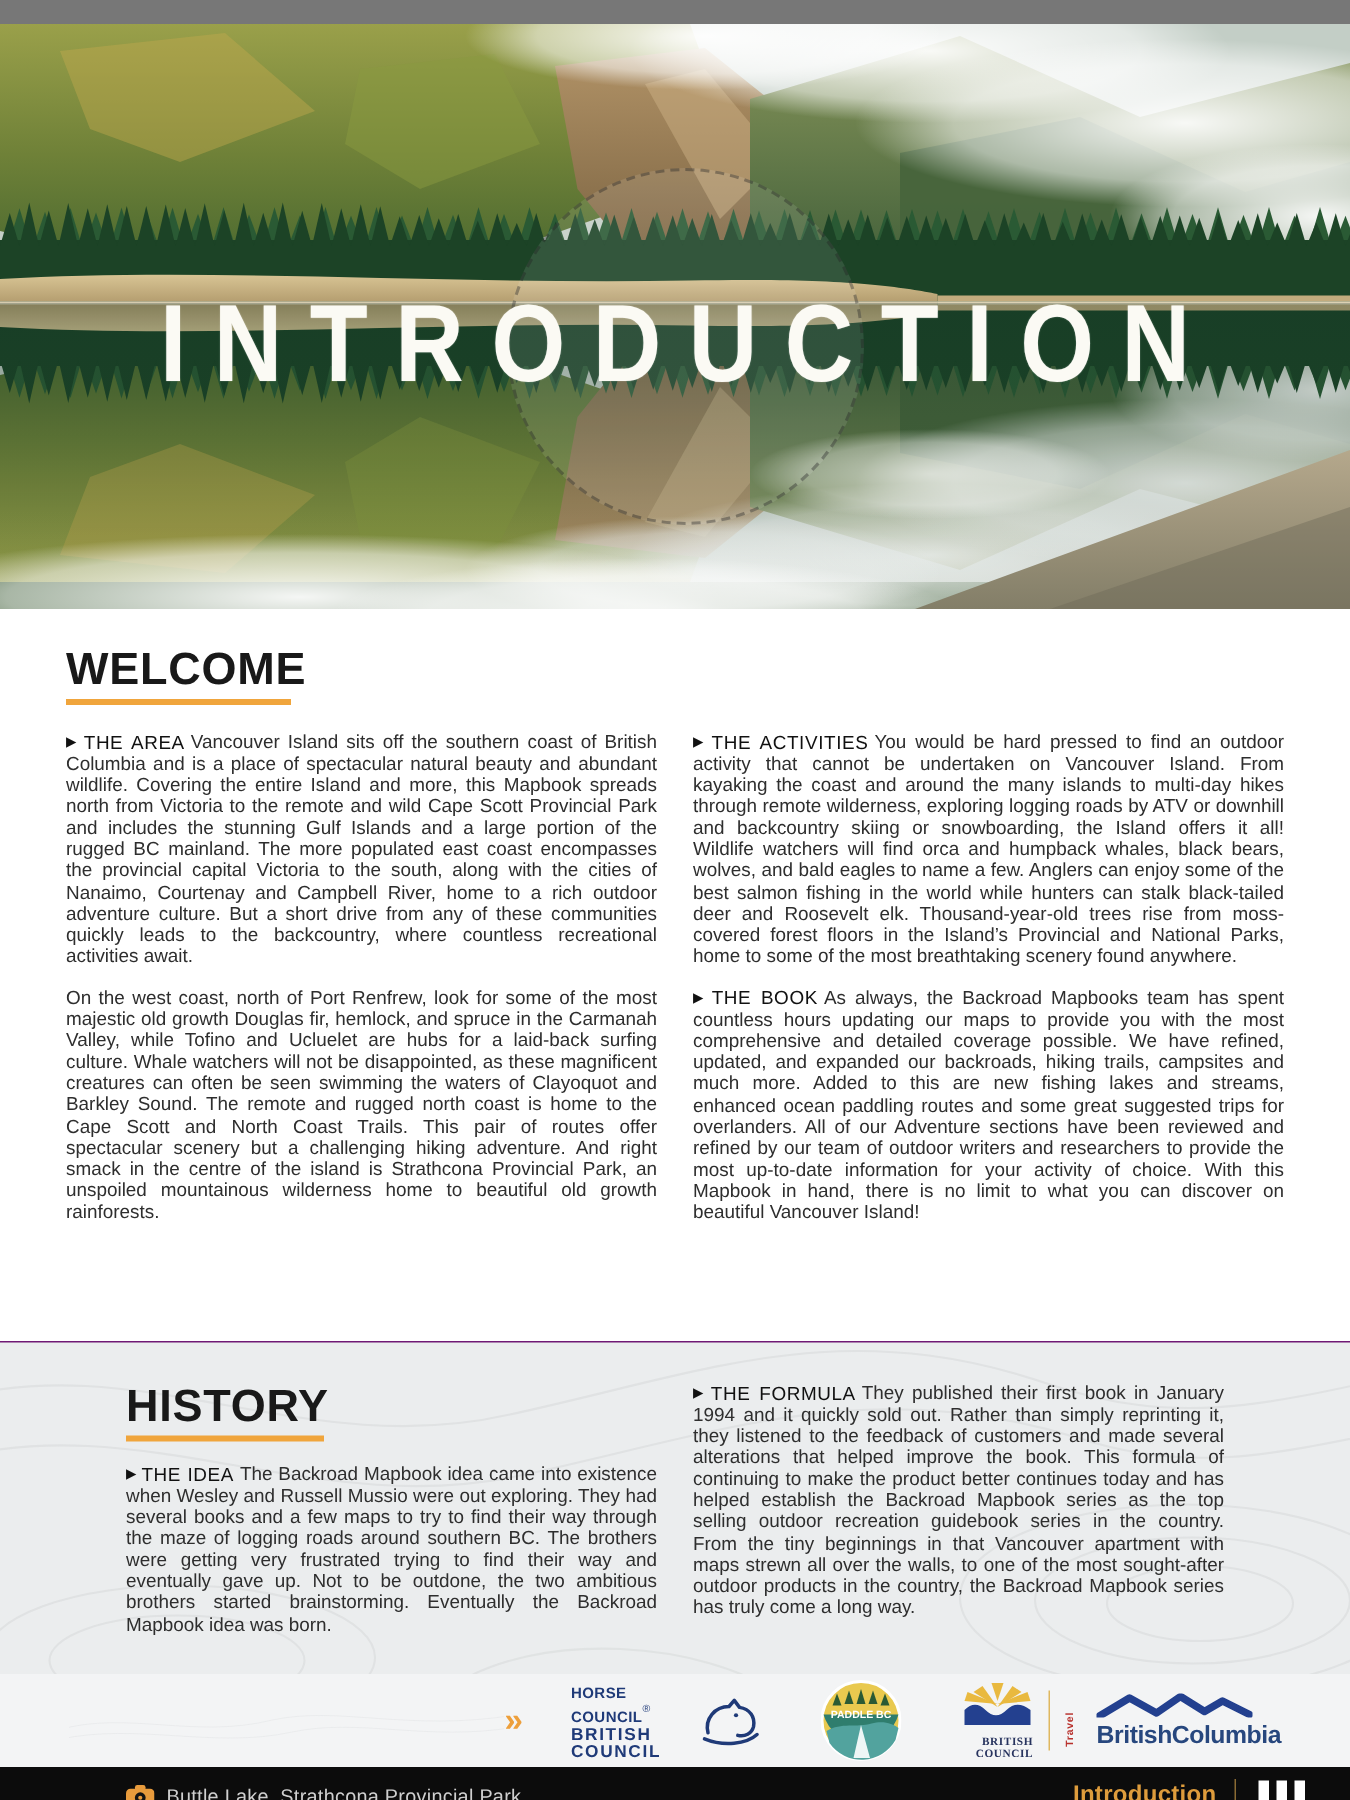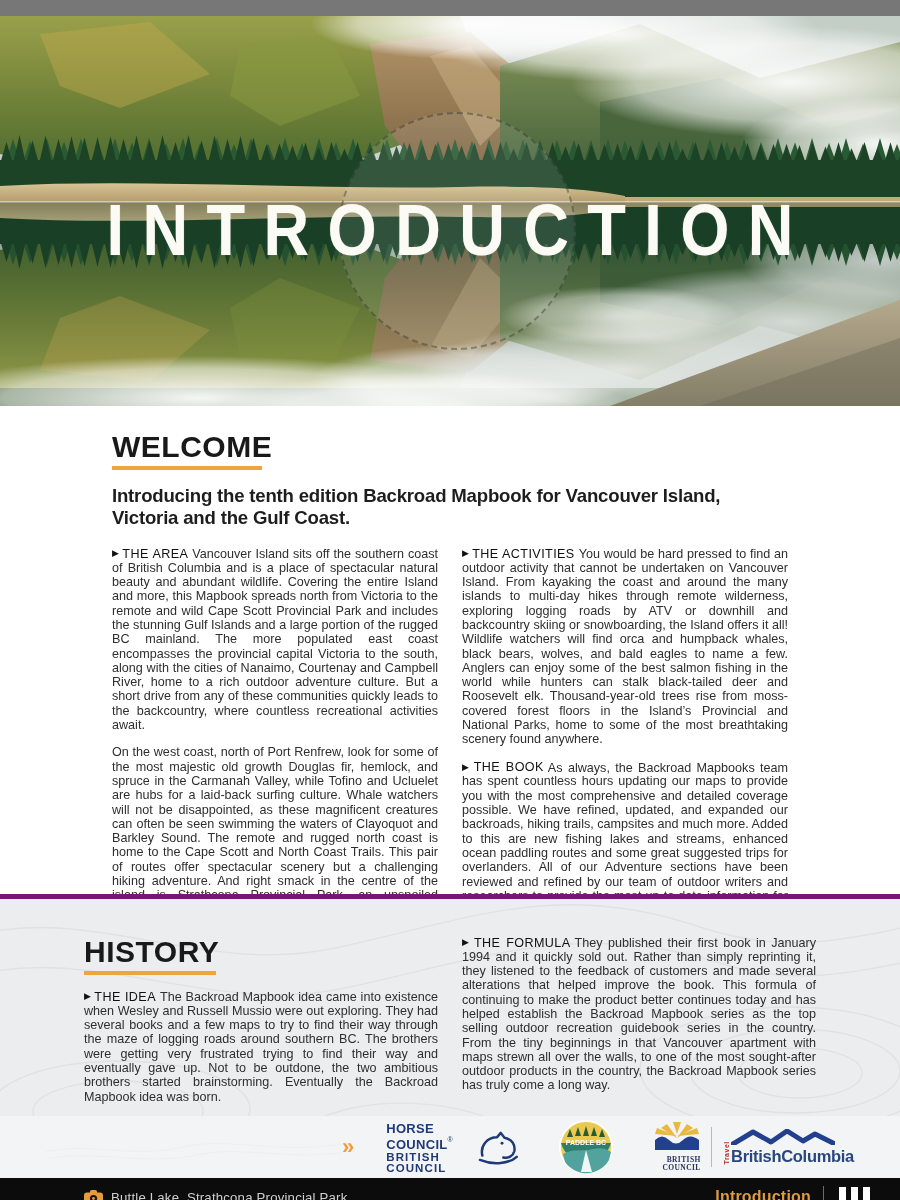--- a/index.html
+++ b/index.html
@@ -17,60 +17,60 @@
     background:rgba(255,255,255,.10);
   }
   .hero-title {
     position:absolute; left:0; right:0; top:172px; text-align:center;
     font-size:62px; font-weight:bold; color:#fbfaf4;
     letter-spacing:18px; padding-left:18px;
     transform:scale(1.02,1.18); transform-origin:center top;
     text-shadow:0 0 1px rgba(255,255,255,.4);
   }
   
-  .welcome { position:relative; height:488px; padding:26px 112px 0; background:#fff; }
+  .welcome { position:relative; height:488px; padding:26px 44px 0; background:#fff; }
   .big-heading { font-size:30px; font-weight:800; letter-spacing:.5px; color:#191919; line-height:1; }
   .rule { height:4px; background:#F0A53C; margin-top:4px; }
   .rule-welcome { width:150px; }
   .rule-history { width:132px; }
   .subtitle { margin-top:15px; font-size:18.6px; font-weight:700; color:#1d1d1d; letter-spacing:-0.2px; }
   .cols { display:flex; gap:24px; margin-top:17px; }
   .col { flex:1; min-width:0; }
   p.para {
     font-size:12.6px; line-height:14.3px; text-align:justify;
     color:#2e2e2e; margin-bottom:13px;
   }
   .bullet { font-size:9px; vertical-align:1.5px; margin-right:3px; color:#111; }
   .lead-label { font-weight:normal; color:#111; letter-spacing:.4px; margin-right:4px; }
   
-  .history { position:relative; height:222px; background:#EBEDEE; border-top:5px solid #701a75; padding:36px 84px 0; }
+  .history { position:relative; height:222px; background:#EBEDEE; border-top:1px solid #701a75; padding:26px 84px 0; }
   .history .cols { margin-top:0; position:relative; z-index:1; }
   .history .big-heading { margin-top:2px; }
   .history .head-block { margin-bottom:14px; }
   .topo { position:absolute; inset:0; pointer-events:none; }
   
   .sponsors {
     position:relative; height:62px; background:#F3F4F5;
     display:flex; align-items:center; padding:0 46px;
   }
   .sponsors > * { position:relative; z-index:1; }
   .chevrons { font-size:22px; font-weight:bold; color:#ED9F3B; letter-spacing:-2px; line-height:1; margin-right:34px; }
   .logo { display:flex; align-items:center; }
   .hc-text { text-align:left; line-height:1; margin-right:4px; }
-  .hc-line1 { font-size:13px; font-weight:bold; color:#1F3A78; letter-spacing:.3px; }
+  .hc-line1 { font-size:10px; font-weight:bold; color:#1F3A78; letter-spacing:.3px; }
   .hc-reg { font-size:7px; vertical-align:7px; color:#1F3A78; }
   .hc-line2 { font-size:11.5px; font-weight:bold; color:#1F3A78; letter-spacing:1.1px; }
   .logo-horse { margin-right:40px; }
   .logo-paddle { margin-right:40px; }
   .logo-bcgov { margin-right:0; }
   .bcgov-text { font-family:"Liberation Serif", serif; font-size:7.5px; font-weight:bold; color:#27335e; text-align:right; line-height:1.05; letter-spacing:.4px; }
   .rec-div { width:1px; height:40px; background:#dfb75f; margin:0 10px; }
   .rec-text { font-family:"Liberation Serif", serif; font-size:15px; font-weight:bold; color:#27477e; line-height:1.1; margin-right:40px; }
   .rec-bc { color:#E0A93F; }
-  .logo-travel { display:flex; align-items:flex-end; }
+  .logo-travel { display:flex; align-items:flex-end;gap:12px; }
   .travel-word { font-size:7px; font-weight:bold; color:#b8302c; transform:rotate(-90deg) translateX(2px); transform-origin:center; width:10px; letter-spacing:.5px; }
   .travel-main { line-height:1; }
   .travel-name { font-size:16.5px; font-weight:bold; color:#27477e; letter-spacing:-0.3px; }
   
   .footerbar {
     height:38px; background:#0C0C0C; display:flex; align-items:center;
     padding:0 30px 0 84px; color:#c9c9c9;
   }
   .cam { margin-right:8px; display:inline-flex; }
   .caption { font-size:13.2px; color:#cfcfcf; letter-spacing:.2px; }
@@ -283,21 +283,20 @@
       <path d="M610,390 L900,284 L900,390 Z" fill="url(#gWedge)"></path>
       <path d="M700,390 L900,322 L900,390 Z" fill="#6f6b58" opacity="0.45"></path>
     </svg>
     <div class="watermark"></div>
     <div class="hero-title">INTRODUCTION</div>
   </div>
 
   <div class="welcome">
     <div class="big-heading">WELCOME</div>
     <div class="rule rule-welcome"></div>
-    <div class="subtitle">Introducing the tenth edition Backroad Mapbook for Vancouver Island, Victoria and the Gulf Coast.</div>
     <div class="cols">
       <div class="col">
         <p class="para"><span class="bullet">▶</span><span class="lead-label">THE AREA</span><span>Vancouver Island sits off the southern coast of British Columbia and is a place of spectacular natural beauty and abundant wildlife. Covering the entire Island and more, this Mapbook spreads north from Victoria to the remote and wild Cape Scott Provincial Park and includes the stunning Gulf Islands and a large portion of the rugged BC mainland. The more populated east coast encompasses the provincial capital Victoria to the south, along with the cities of Nanaimo, Courtenay and Campbell River, home to a rich outdoor adventure culture. But a short drive from any of these communities quickly leads to the backcountry, where countless recreational activities await.</span></p>
         <p class="para"><span>On the west coast, north of Port Renfrew, look for some of the most majestic old growth Douglas fir, hemlock, and spruce in the Carmanah Valley, while Tofino and Ucluelet are hubs for a laid-back surfing culture. Whale watchers will not be disappointed, as these magnificent creatures can often be seen swimming the waters of Clayoquot and Barkley Sound. The remote and rugged north coast is home to the Cape Scott and North Coast Trails. This pair of routes offer spectacular scenery but a challenging hiking adventure. And right smack in the centre of the island is Strathcona Provincial Park, an unspoiled mountainous wilderness home to beautiful old growth rainforests.</span></p>
       </div>
       <div class="col">
         <p class="para"><span class="bullet">▶</span><span class="lead-label">THE ACTIVITIES</span><span>You would be hard pressed to find an outdoor activity that cannot be undertaken on Vancouver Island. From kayaking the coast and around the many islands to multi-day hikes through remote wilderness, exploring logging roads by ATV or downhill and backcountry skiing or snowboarding, the Island offers it all! Wildlife watchers will find orca and humpback whales, black bears, wolves, and bald eagles to name a few. Anglers can enjoy some of the best salmon fishing in the world while hunters can stalk black-tailed deer and Roosevelt elk. Thousand-year-old trees rise from moss-covered forest floors in the Island’s Provincial and National Parks, home to some of the most breathtaking scenery found anywhere.</span></p>
         <p class="para"><span class="bullet">▶</span><span class="lead-label">THE BOOK</span><span>As always, the Backroad Mapbooks team has spent countless hours updating our maps to provide you with the most comprehensive and detailed coverage possible. We have refined, updated, and expanded our backroads, hiking trails, campsites and much more. Added to this are new fishing lakes and streams, enhanced ocean paddling routes and some great suggested trips for overlanders. All of our Adventure sections have been reviewed and refined by our team of outdoor writers and researchers to provide the most up-to-date information for your activity of choice. With this Mapbook in hand, there is no limit to what you can discover on beautiful Vancouver Island!</span></p>
       </div>
     </div>

